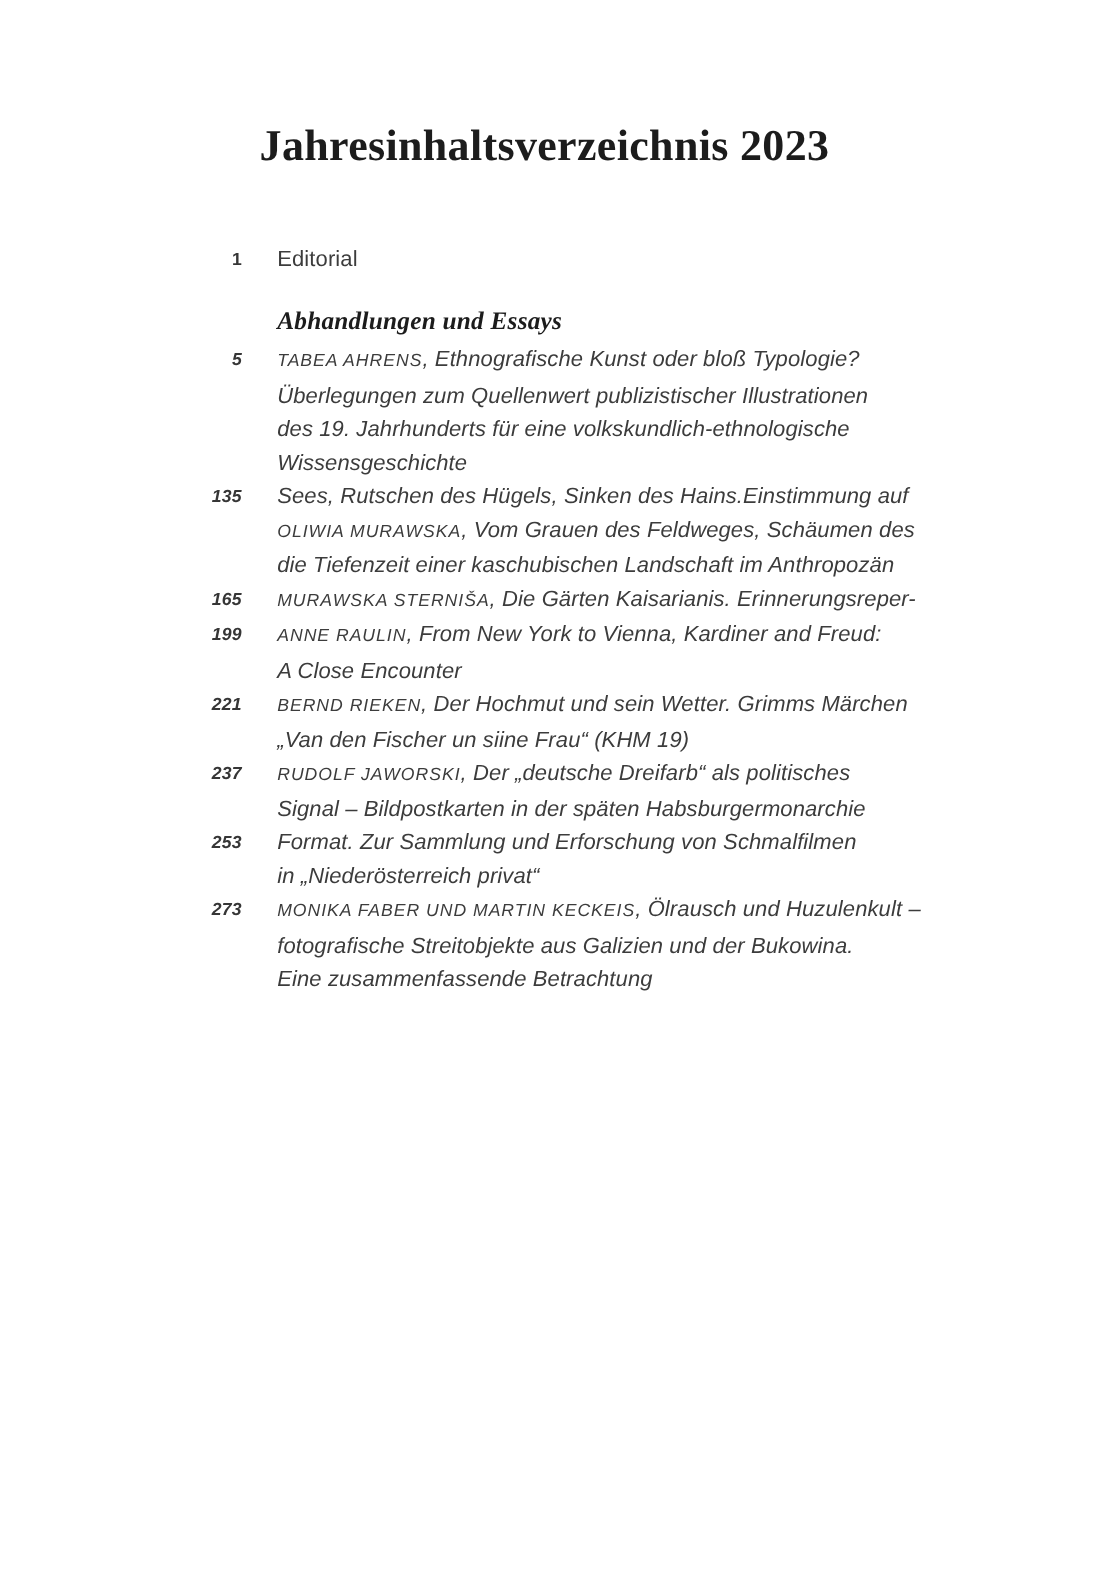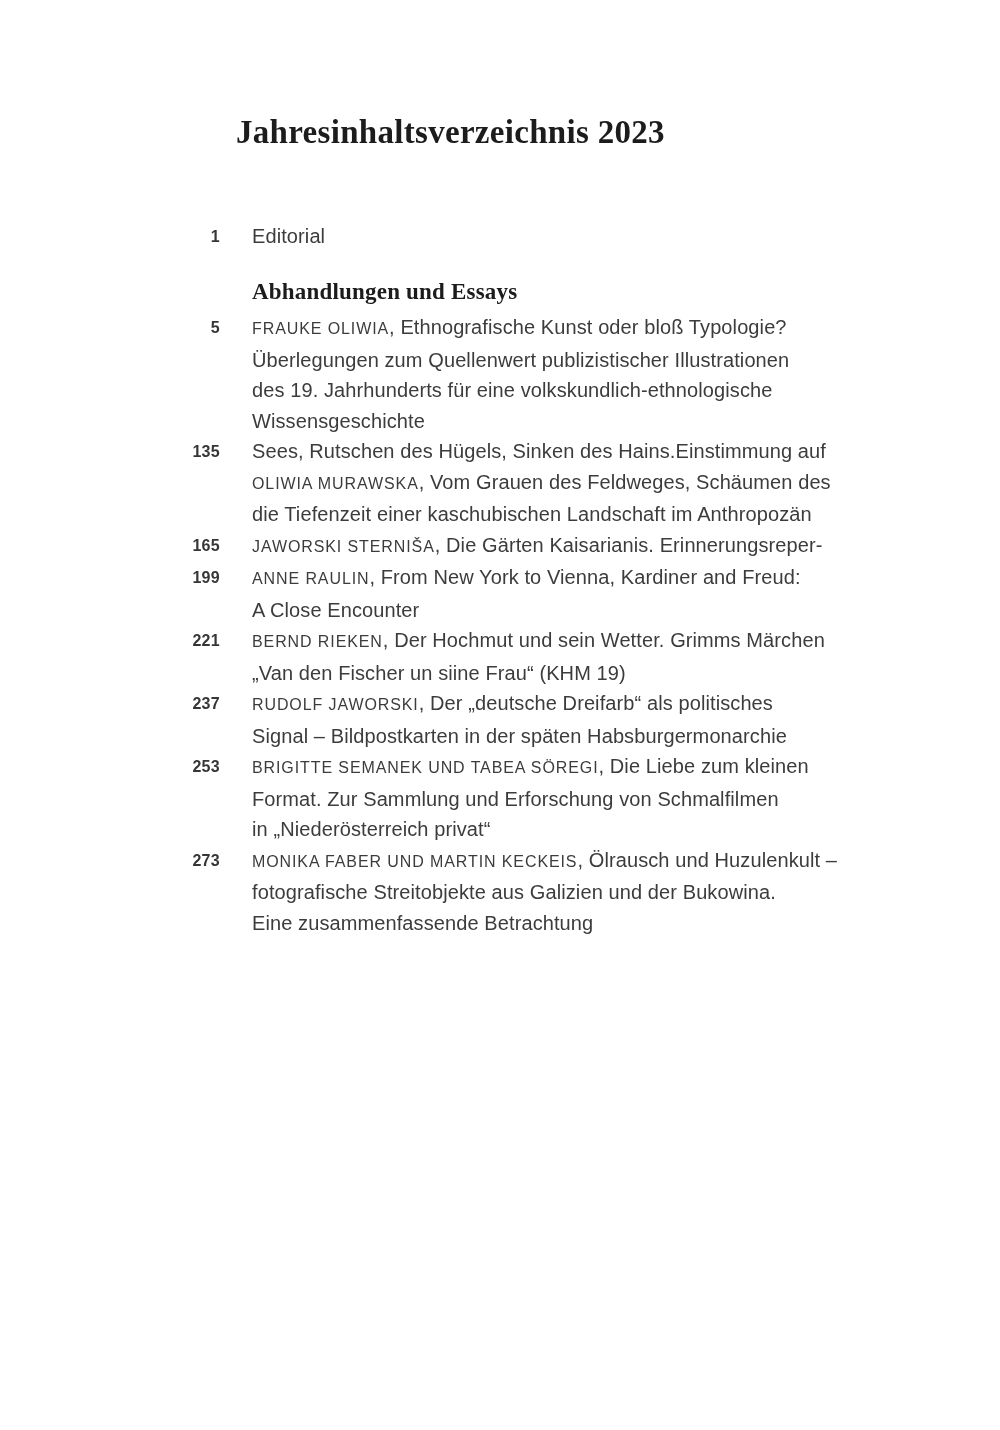--- a/index.html
+++ b/index.html
@@ -12,28 +12,28 @@
     overflow: hidden;
     font-family: "Liberation Sans", sans-serif;
     color: var(--text-color, #3c3c3c);
     -webkit-font-smoothing: antialiased;
   }
   .title {
     margin: 0;
     padding: 112px 0 0 236px;
     font-family: "Liberation Serif", serif;
     font-weight: 700;
-    font-size: 33px;
+    font-size: 40px;
     line-height: 40px;
     letter-spacing: 0.3px;
     color: var(--heading-color, #1c1c1c);
   }
   .toc { padding-left: 150px; }
   .toc-section.first { margin-top: 69px; }
-  .toc-section + .toc-section { margin-top: 24px; }
+  .toc-section + .toc-section { margin-top: 24px; font-style: italic; }
   .section-heading {
     margin: 0 0 5px 102px;
     font-family: "Liberation Serif", serif;
     font-weight: 700;
     font-size: 23px;
     line-height: 30.5px;
     letter-spacing: 0.2px;
     color: var(--heading-color, #1c1c1c);
   }
   .entry {
@@ -73,38 +73,38 @@
           <div class="entry-body">
             <div class="line">Editorial</div>
           </div>
         </div>
       </section>
       <section class="toc-section">
         <h2 class="section-heading">Abhandlungen und Essays</h2>
         <div class="entry">
           <div class="page-num">5</div>
           <div class="entry-body">
-            <div class="line"><span class="sc">FRAUKE OLIWIA</span>, Ethnografische Kunst oder bloß Typologie?</div>
+            <div class="line"><span class="sc">TABEA AHRENS</span>, Ethnografische Kunst oder bloß Typologie?</div>
             <div class="line">Überlegungen zum Quellenwert publizistischer Illustrationen</div>
             <div class="line">des 19. Jahrhunderts für eine volkskundlich-ethnologische</div>
             <div class="line">Wissensgeschichte</div>
           </div>
         </div>
         <div class="entry">
           <div class="page-num">135</div>
           <div class="entry-body">
             <div class="line">Sees, Rutschen des Hügels, Sinken des Hains.Einstimmung auf</div>
             <div class="line"><span class="sc">OLIWIA MURAWSKA</span>, Vom Grauen des Feldweges, Schäumen des</div>
             <div class="line">die Tiefenzeit einer kaschubischen Landschaft im Anthropozän</div>
           </div>
         </div>
         <div class="entry">
           <div class="page-num">165</div>
           <div class="entry-body">
-            <div class="line"><span class="sc">JAWORSKI STERNIŠA</span>, Die Gärten Kaisarianis. Erinnerungsreper-</div>
+            <div class="line"><span class="sc">MURAWSKA STERNIŠA</span>, Die Gärten Kaisarianis. Erinnerungsreper-</div>
           </div>
         </div>
         <div class="entry">
           <div class="page-num">199</div>
           <div class="entry-body">
             <div class="line"><span class="sc">ANNE RAULIN</span>, From New York to Vienna, Kardiner and Freud:</div>
             <div class="line">A Close Encounter</div>
           </div>
         </div>
         <div class="entry">
@@ -117,21 +117,20 @@
         <div class="entry">
           <div class="page-num">237</div>
           <div class="entry-body">
             <div class="line"><span class="sc">RUDOLF JAWORSKI</span>, Der „deutsche Dreifarb“ als politisches</div>
             <div class="line">Signal – Bildpostkarten in der späten Habsburgermonarchie</div>
           </div>
         </div>
         <div class="entry">
           <div class="page-num">253</div>
           <div class="entry-body">
-            <div class="line"><span class="sc">BRIGITTE SEMANEK UND TABEA SÖREGI</span>, Die Liebe zum kleinen</div>
             <div class="line">Format. Zur Sammlung und Erforschung von Schmalfilmen</div>
             <div class="line">in „Niederösterreich privat“</div>
           </div>
         </div>
         <div class="entry">
           <div class="page-num">273</div>
           <div class="entry-body">
             <div class="line"><span class="sc">MONIKA FABER UND MARTIN KECKEIS</span>, Ölrausch und Huzulenkult –</div>
             <div class="line">fotografische Streitobjekte aus Galizien und der Bukowina.</div>
             <div class="line">Eine zusammenfassende Betrachtung</div>

